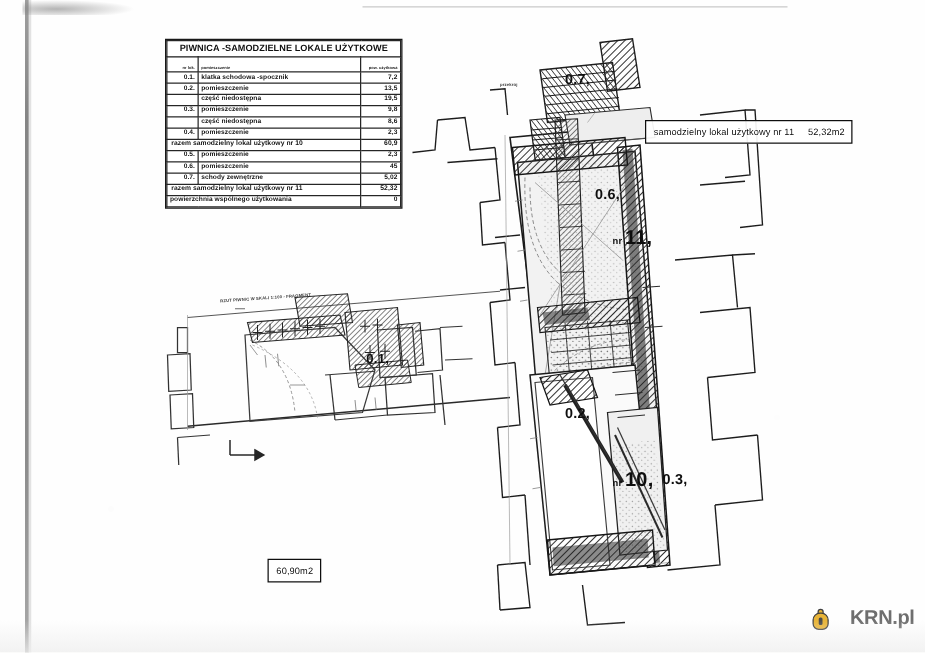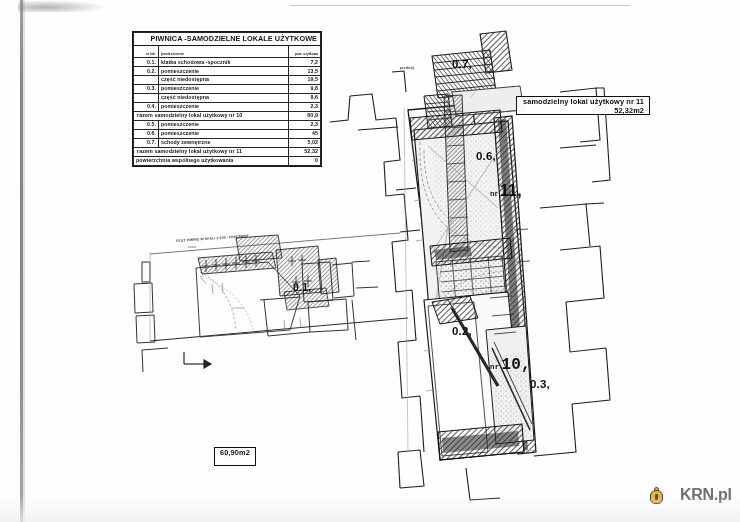--- a/index.html
+++ b/index.html
@@ -49,39 +49,38 @@
   }
   #legend table{border-collapse:collapse;width:100%;}
   #legend td,#legend th{
     border:.7px solid #2a2a2a;
     font-size:5.3px;line-height:1.05;
     padding:1.2px 2px;color:#151515;
     font-weight:bold;letter-spacing:.05px;
     white-space:nowrap;overflow:hidden;
   }
   .lg-title{
-    font-size:7.3px !important;text-align:right;padding:2.4px 3px !important;
+    font-size:7.3px !important;text-align:center;padding:2.4px 3px !important;
     letter-spacing:.15px;border-bottom:1px solid #1d1d1d !important;margin-left:12px;
   }
   .col-no{width:20px;text-align:right;}
   .col-desc{text-align:left;}
   .col-val{width:27px;text-align:right;}
   .hdr td{font-size:3.2px !important;font-weight:bold;color:#444;padding:1px 2px !important;height:9px;vertical-align:bottom;}
   .row-sum td{font-weight:bold;font-size:5.4px !important;}
   .row-sum .col-desc{text-align:left;padding-left:3px !important;}
   .sum-span{text-align:left;}
   .blur{filter:blur(.18px);}
 
   
   .callout{
     position:absolute;border:1.1px solid #161616;background:rgba(255,255,255,.93);
-    display:flex;align-items:flex-end;height:17px;
-    font-size:7.4px;font-weight:bold;color:#111;
+    display:flex;align-items:center;height:17px;
+    font-size:7.4px;font-weight:normal;color:#111;
     filter:contrast(1.08);
-    flex-direction:column;
   }
   .callout .c-main{
     display:flex;align-items:center;padding:0 5px 0 6px;white-space:nowrap;letter-spacing:.1px;
   }
   .callout .c-div{width:1.1px;background:#161616;}
   .callout .c-val{
     display:flex;align-items:center;padding:0 5px;white-space:nowrap;letter-spacing:.1px;
   }
   #callout-11{left:516px;top:96px;}
   #callout-10{left:214px;top:447px;}
@@ -469,21 +468,21 @@
     <span class="c-val">60,90m2</span>
   </div>
 
   <div class="rlabel sz1" style="left:452px;top:38px;margin-top:20px;">0.7,</div>
   <div class="rlabel sz1" style="left:476px;top:150px;">0.6,</div>
   <div class="rlabel" style="left:452px;top:182px;">
     <span class="sm">nr</span><span class="big" style="margin-left:2px;">11,</span>
   </div>
   <div class="rlabel sz2" style="left:293px;top:281px;text-align:right;">0.1,</div>
   <div class="rlabel sz1" style="left:452px;top:325px;">0.2,</div>
-  <div class="rlabel" style="left:452px;top:356px;font-family:Liberation Mono, monospace;">
+  <div class="rlabel" style="left:452px;top:376px;">
     <span class="sm">nr</span><span class="big" style="margin-left:2px;">10,</span>
   </div>
   <div class="rlabel sz1" style="left:530px;top:378px;">0.3,</div>
 
   <div class="tinytxt" style="left:400px;top:66px;">przekrój</div>
   <div class="tinytxt" style="left:176px;top:239px;transform:rotate(-4deg);transform-origin:left top;">RZUT PIWNIC W SKALI 1:100 - FRAGMENT</div>
 
   <div id="watermark">
     <span id="wm-mark">
       <span class="cap"></span>

